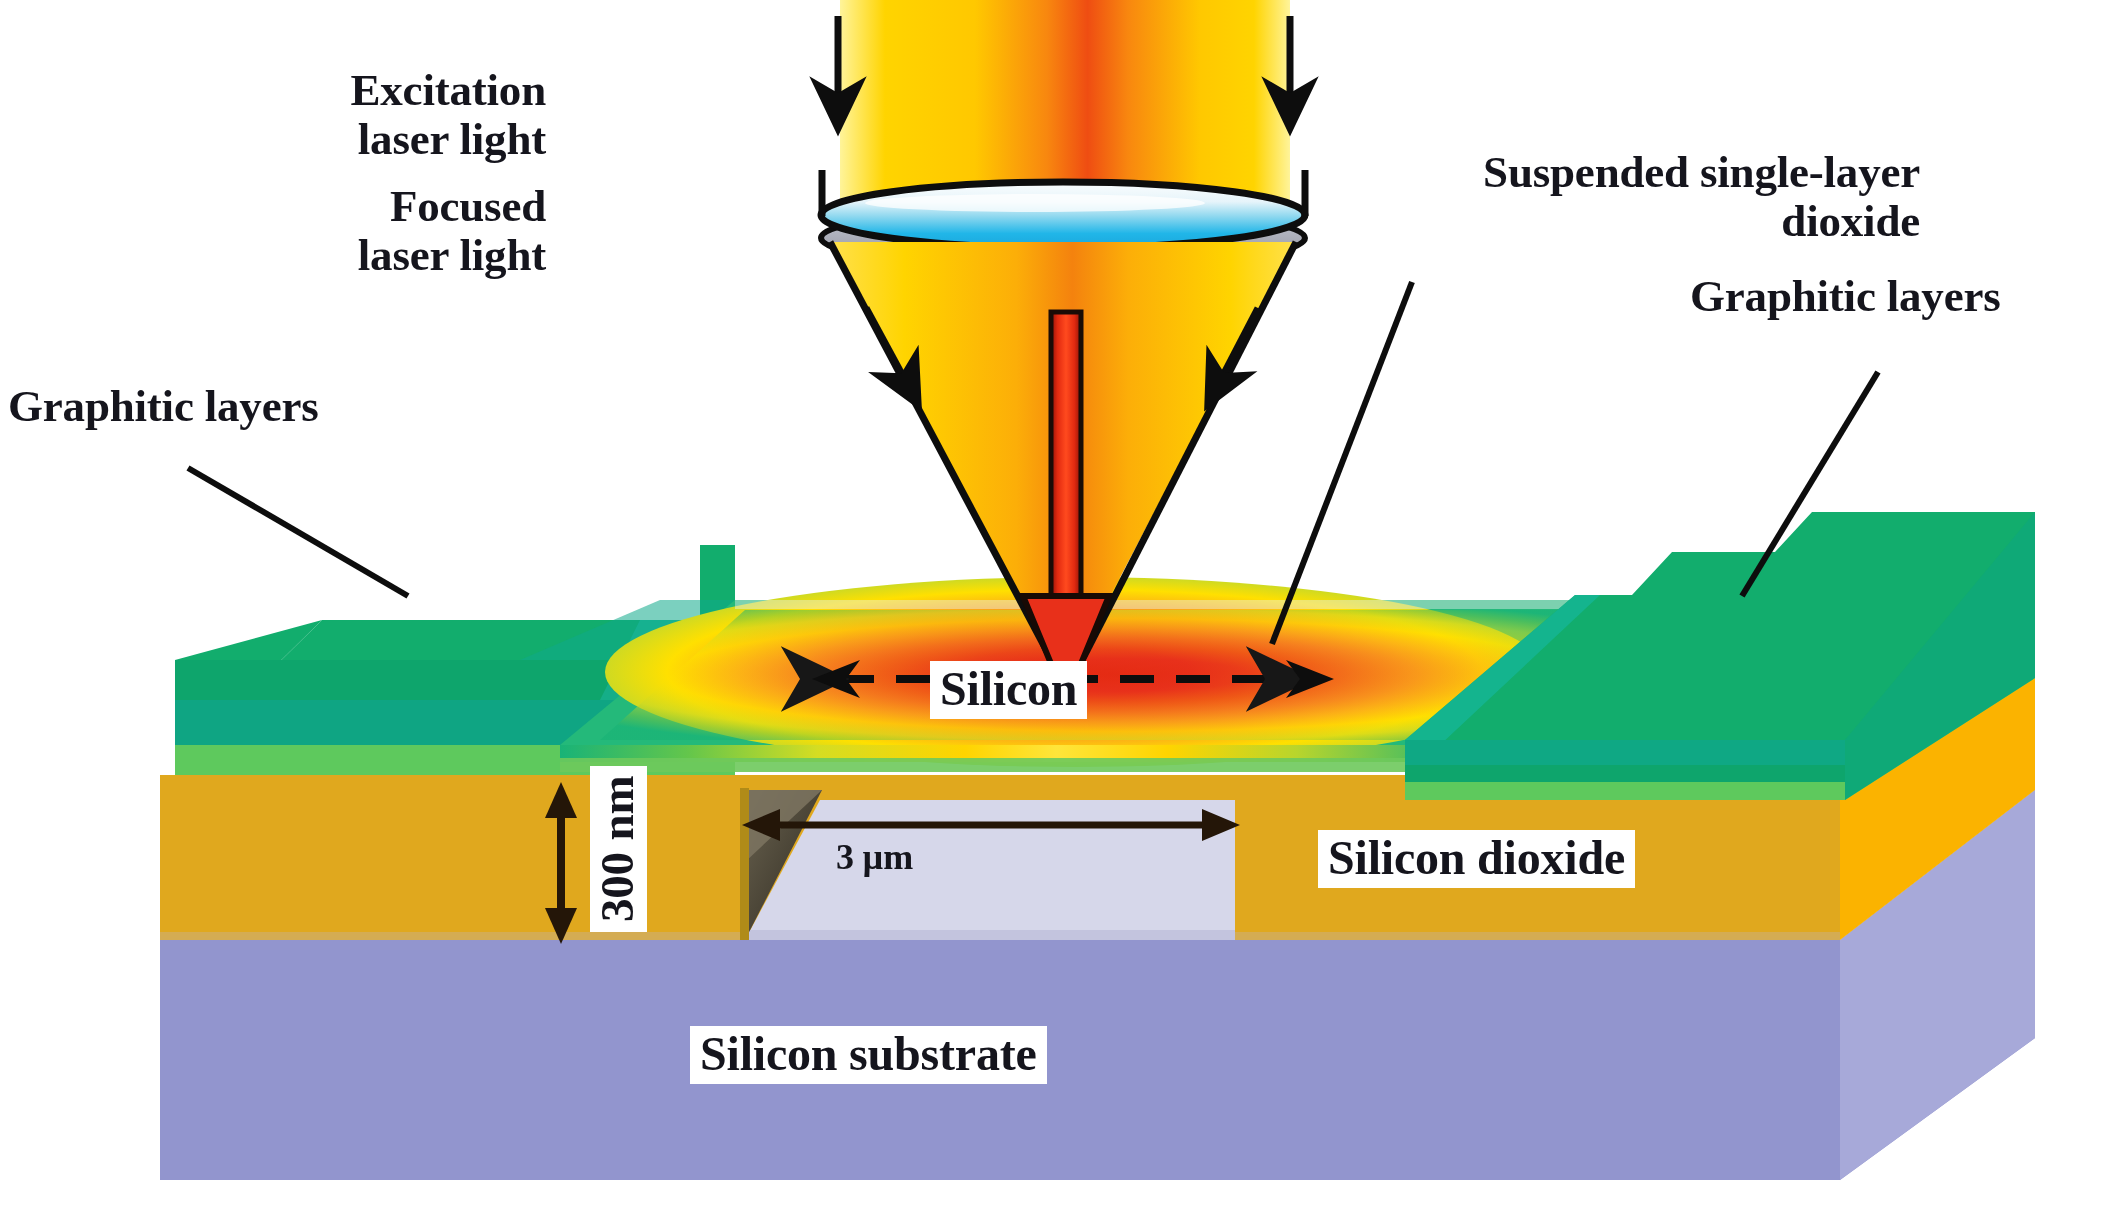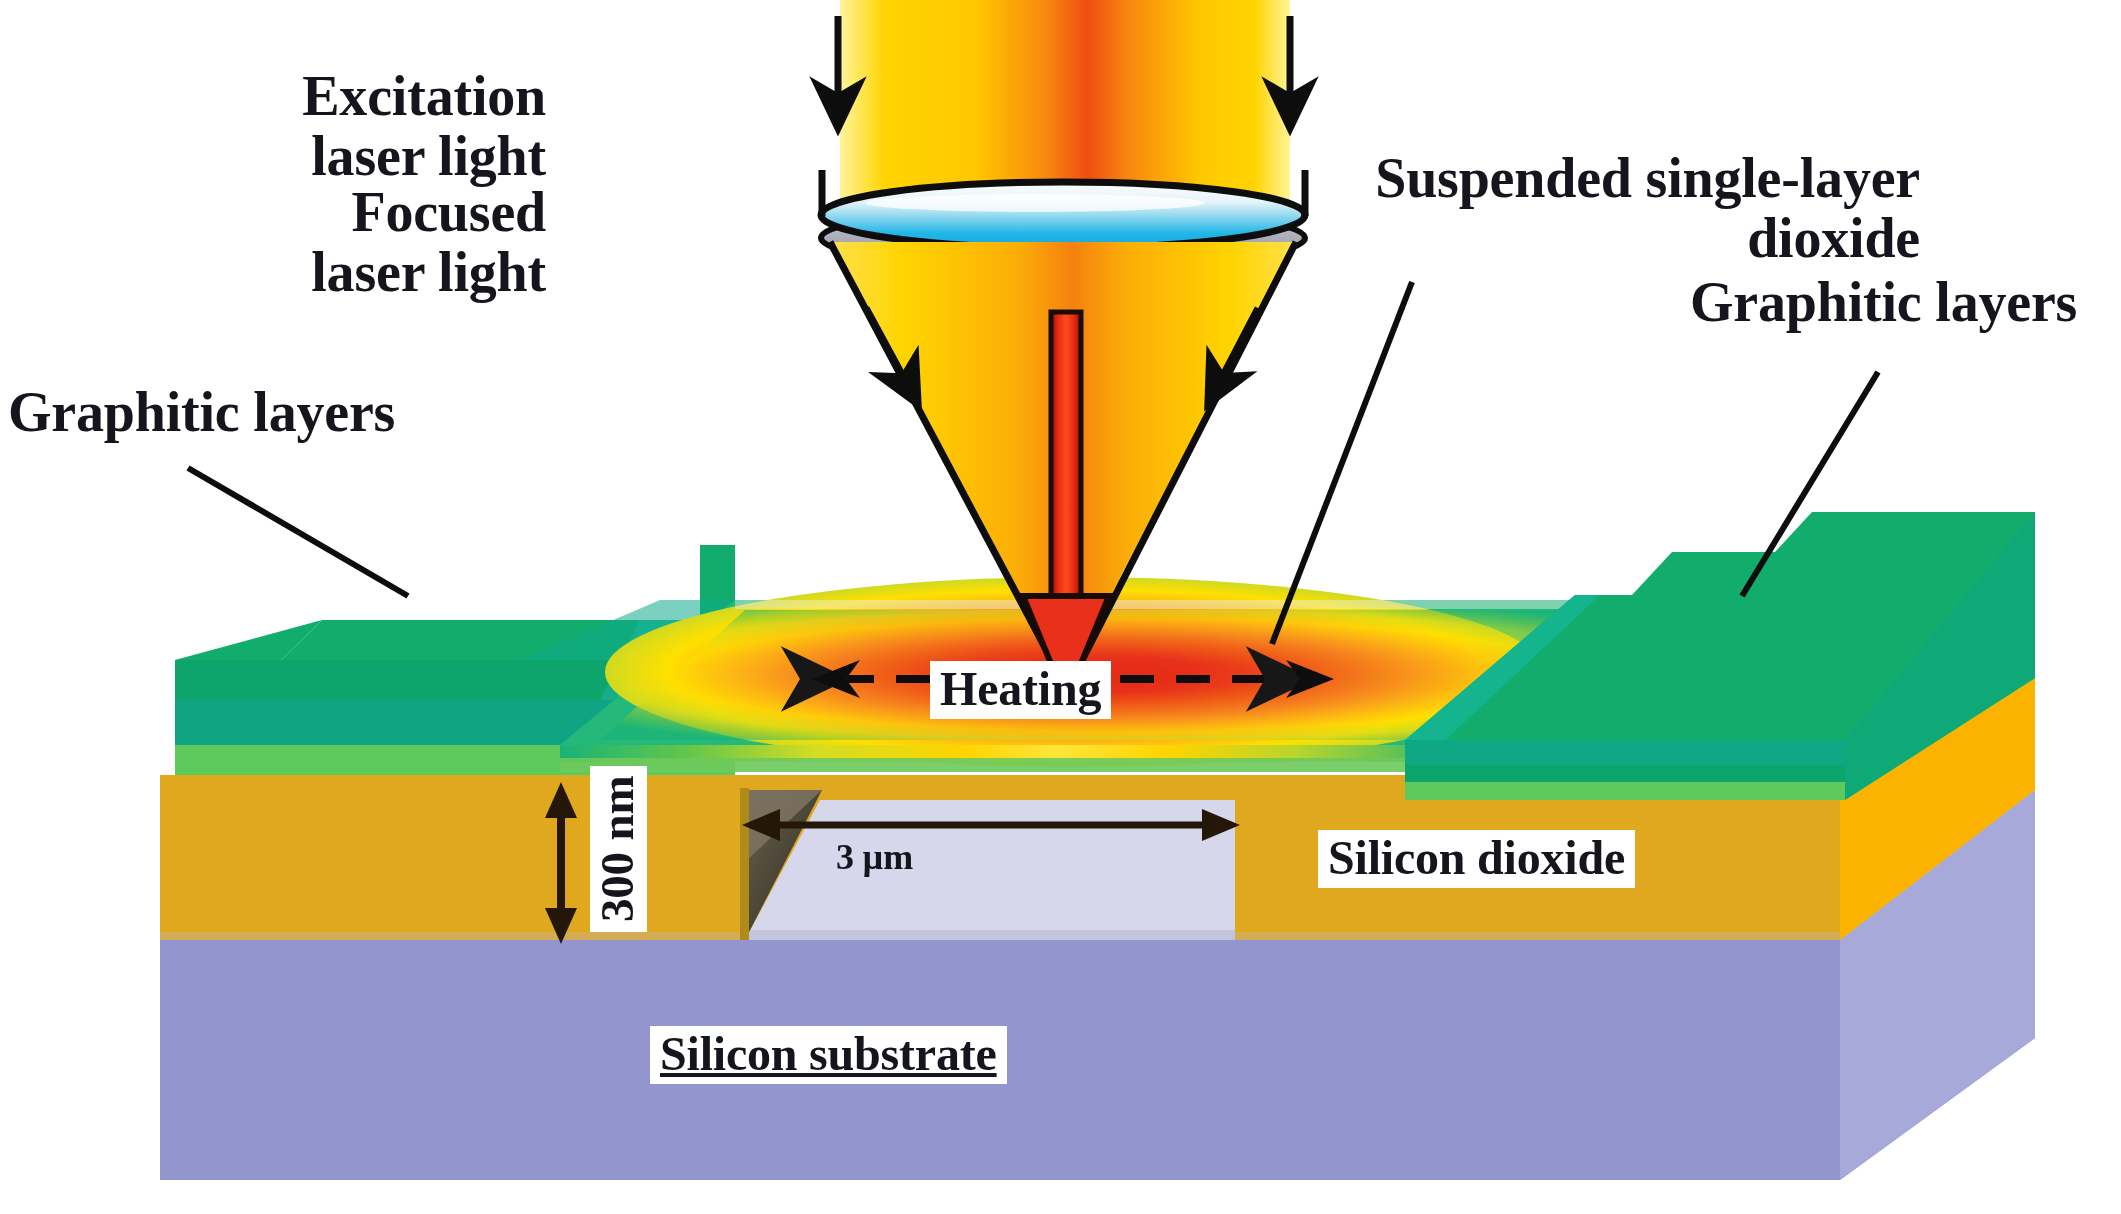--- a/index.html
+++ b/index.html
@@ -12,32 +12,32 @@
 
   .lbl{
     position:absolute;
     font-family:"Liberation Serif","DejaVu Serif",serif;
     font-weight:700;
     color:#15151d;
     line-height:1.08;
     white-space:pre;
     letter-spacing:-0.2px;
   }
-  .lbl.big{font-size:56px;}
+  .lbl.big{font-size:45px;}
   .lbl.mid{font-size:48px;}
   .lbl.boxed{background:#ffffff;padding:2px 10px 4px 10px;}
 
   #lbl-excitation{left:146px;top:66px;text-align:right;width:400px;}
   #lbl-focused{left:146px;top:182px;text-align:right;width:400px;}
   #lbl-graphitic-left{left:8px;top:382px;width:420px;text-align:left;}
   #lbl-graphitic-right{left:1690px;top:272px;width:430px;text-align:left;}
   #lbl-suspended{left:1300px;top:148px;width:620px;text-align:right;}
   #lbl-heating{left:930px;top:661px;}
   #lbl-sio2{left:1318px;top:830px;text-align:right;}
-  #lbl-substrate{left:650px;top:1026px;text-decoration:underline;}
+  #lbl-substrate{left:690px;top:1026px;}
   #lbl-300nm{
     left:590px;top:700px;
     transform-origin:left top;
     transform:rotate(-90deg) translate(-232px,0px);
     font-size:47px;
   }
   #lbl-3um{left:836px;top:838px;font-size:36px;background:transparent;}
 </style>
 </head>
 <body>
@@ -270,21 +270,21 @@
   <div class="lbl big" id="lbl-excitation"><span>Excitation</span><br><span>laser light</span></div>
 
   <div class="lbl big" id="lbl-focused"><span>Focused</span><br><span>laser light</span></div>
 
   <div class="lbl big" id="lbl-graphitic-left">Graphitic layers</div>
 
   <div class="lbl big" id="lbl-graphitic-right">Graphitic layers</div>
 
   <div class="lbl big" id="lbl-suspended"><span>Suspended single-layer</span><br><span>dioxide</span></div>
 
-  <div class="lbl mid boxed" id="lbl-heating">Heating</div>
+  <div class="lbl mid boxed" id="lbl-heating">Silicon</div>
 
   <div class="lbl mid boxed" id="lbl-sio2">Silicon dioxide</div>
 
   <div class="lbl mid boxed" id="lbl-substrate">Silicon substrate</div>
 
   <div class="lbl boxed" id="lbl-300nm">300 nm</div>
 
   <div class="lbl" id="lbl-3um">3 µm</div>
 
 </div>

